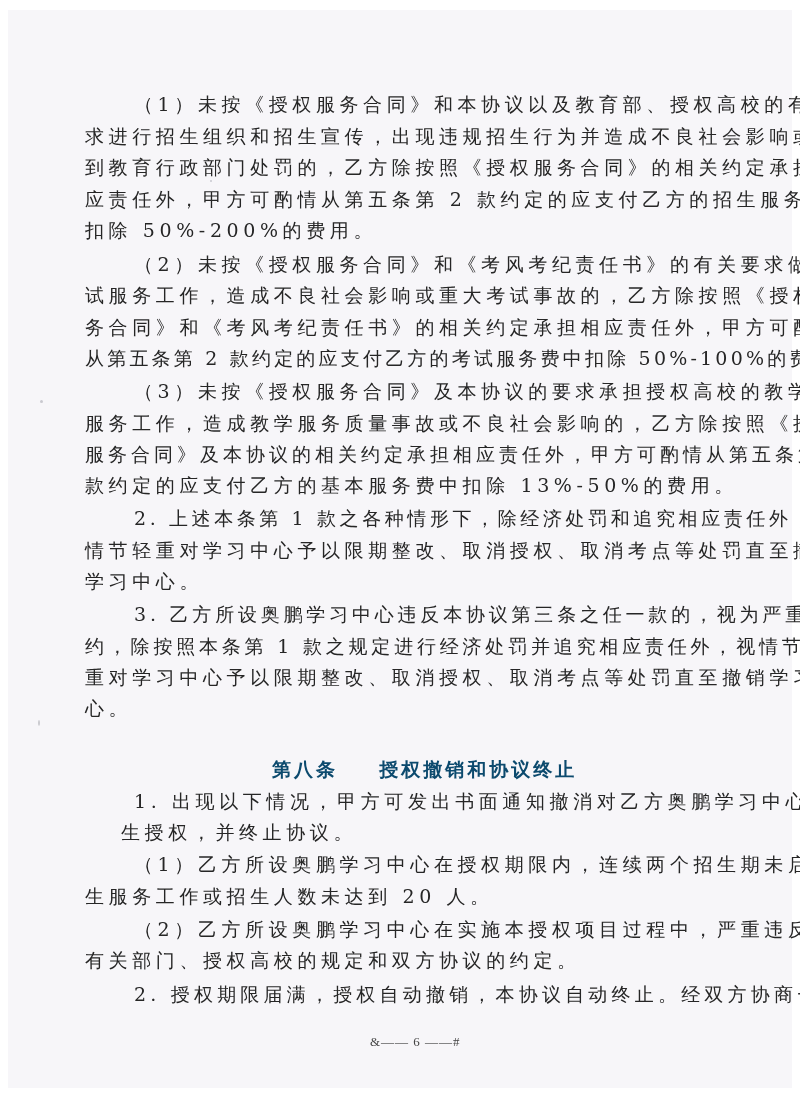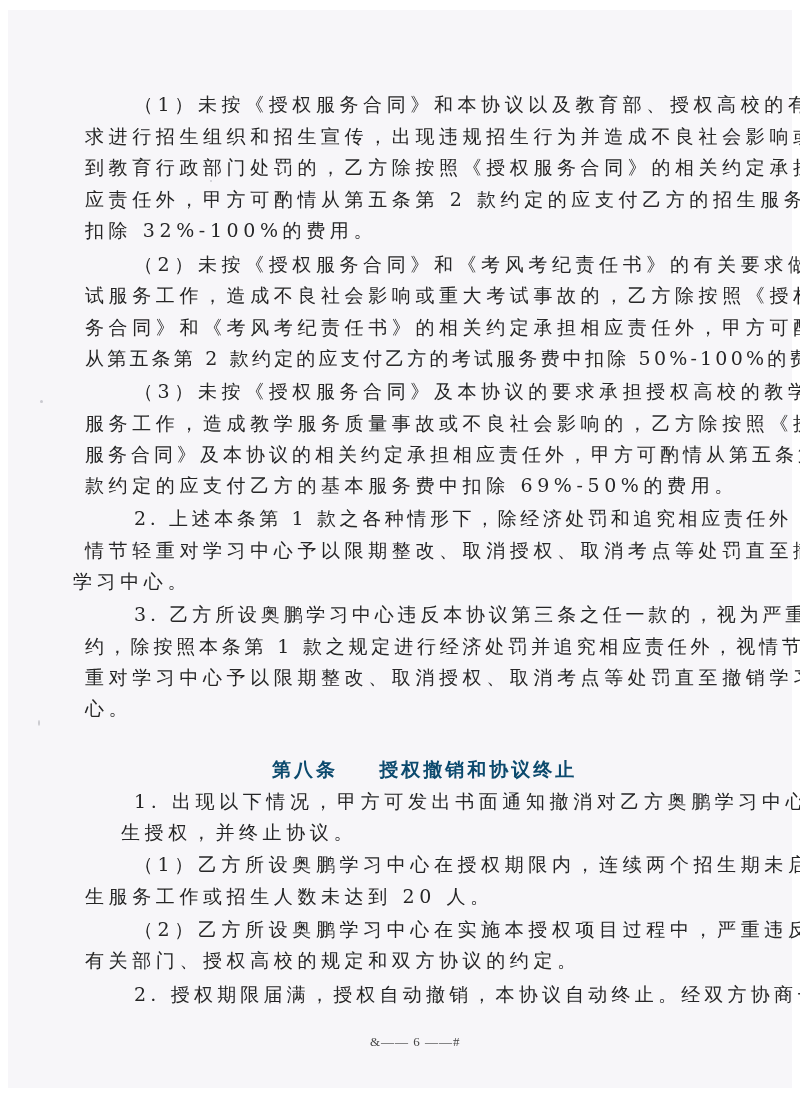--- a/index.html
+++ b/index.html
@@ -29,35 +29,35 @@
 </style>
 </head>
 <body>
 
 <div class="page"></div>
 
 <div class="line" style="left:134px;top:92px;">（1）未按《授权服务合同》和本协议以及教育部、授权高校的有关要</div>
 <div class="line" style="left:85px;top:124px;">求进行招生组织和招生宣传，出现违规招生行为并造成不良社会影响或受</div>
 <div class="line" style="left:85px;top:155px;">到教育行政部门处罚的，乙方除按照《授权服务合同》的相关约定承担相</div>
 <div class="line" style="left:85px;top:187px;">应责任外，甲方可酌情从第五条第 2 款约定的应支付乙方的招生服务费中</div>
-<div class="line" style="left:85px;top:218px;">扣除 32%-100%的费用。</div>
+<div class="line" style="left:85px;top:218px;">扣除 50%-200%的费用。</div>
 
 <div class="line" style="left:134px;top:252px;">（2）未按《授权服务合同》和《考风考纪责任书》的有关要求做好考</div>
 <div class="line" style="left:85px;top:283px;">试服务工作，造成不良社会影响或重大考试事故的，乙方除按照《授权服</div>
 <div class="line" style="left:85px;top:315px;">务合同》和《考风考纪责任书》的相关约定承担相应责任外，甲方可酌情</div>
 <div class="line" style="left:85px;top:346px;letter-spacing:3.2px;">从第五条第 2 款约定的应支付乙方的考试服务费中扣除 50%-100%的费用。</div>
 
 <div class="line" style="left:134px;top:379px;">（3）未按《授权服务合同》及本协议的要求承担授权高校的教学支持</div>
 <div class="line" style="left:85px;top:411px;">服务工作，造成教学服务质量事故或不良社会影响的，乙方除按照《授权</div>
 <div class="line" style="left:85px;top:442px;letter-spacing:4px;">服务合同》及本协议的相关约定承担相应责任外，甲方可酌情从第五条第 2</div>
-<div class="line" style="left:85px;top:473px;">款约定的应支付乙方的基本服务费中扣除 69%-50%的费用。</div>
+<div class="line" style="left:85px;top:473px;">款约定的应支付乙方的基本服务费中扣除 13%-50%的费用。</div>
 
 <div class="line" style="left:134px;top:506px;letter-spacing:3.6px;">2. 上述本条第 1 款之各种情形下，除经济处罚和追究相应责任外，视</div>
 <div class="line" style="left:85px;top:538px;">情节轻重对学习中心予以限期整改、取消授权、取消考点等处罚直至撤销</div>
-<div class="line" style="left:73px;top:569px;">学习中心。</div>
+<div class="line" style="left:85px;top:569px;">学习中心。</div>
 
 <div class="line" style="left:134px;top:602px;letter-spacing:3.8px;">3. 乙方所设奥鹏学习中心违反本协议第三条之任一款的，视为严重违</div>
 <div class="line" style="left:85px;top:634px;letter-spacing:3.8px;">约，除按照本条第 1 款之规定进行经济处罚并追究相应责任外，视情节轻</div>
 <div class="line" style="left:85px;top:665px;">重对学习中心予以限期整改、取消授权、取消考点等处罚直至撤销学习中</div>
 <div class="line" style="left:85px;top:696px;">心。</div>
 
 <div class="heading" style="left:272px;top:757px;">
   <span>第八条</span>
   <span style="display:inline-block;width:22px;"></span>
   <span>授权撤销和协议终止</span>

